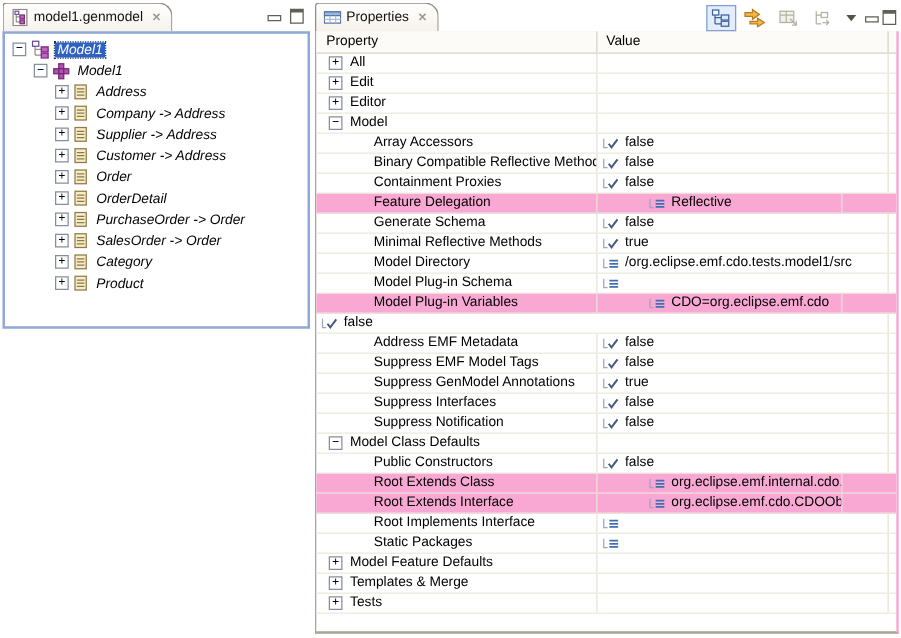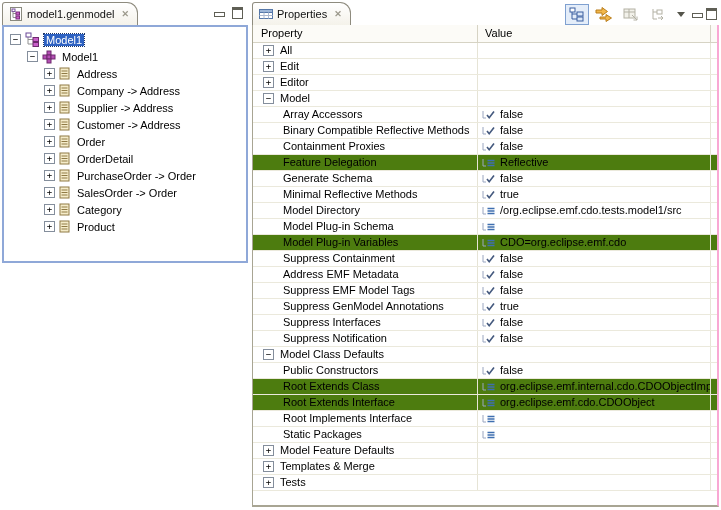--- a/index.html
+++ b/index.html
@@ -32,21 +32,21 @@
   
   #editor-panel{left:2px;top:2px;width:246px;height:261px;}
   #editor-content{
     position:absolute;left:0;right:0;top:23px;bottom:0;
     background:#fff;border:2px solid #8fa8d8;
     padding-top:4px;box-sizing:border-box;overflow:hidden;
   }
   .trow{display:flex;align-items:center;height:17px;white-space:nowrap;}
   .trow .expander{margin-right:4px;}
   .lvl0{padding-left:6px;} .lvl1{padding-left:23px;} .lvl2{padding-left:40px;}
-  .tlabel{padding:0 2px;}
+  .tlabel{padding:0 2px;font-style:italic;}
   .tlabel.selected{background:#2e62c2;color:#fff;outline:1px dotted #1b3566;}
   .expander{
     width:9px;height:9px;box-sizing:content-box;flex:0 0 auto;
     border:1px solid #848e9c;background:#fff;color:#000;
     font-family:"DejaVu Sans Mono",monospace;font-size:9px;line-height:9px;
     text-align:center;display:inline-block;
   }
   
   #props-panel{left:252px;top:2px;width:467px;height:505px;}
   #props-toolbar{position:absolute;right:2px;top:2px;display:flex;gap:3px;align-items:center;z-index:3;height:20px;}
@@ -56,26 +56,26 @@
   #props-table{
     position:absolute;left:0;right:0;top:23px;bottom:0;background:#fff;
     border-left:1px solid #a8a593;border-right:2px solid #f9a8d4;border-bottom:2px solid #a8a593;
     box-sizing:border-box;overflow:hidden;
   }
   #props-header{display:flex;height:17px;line-height:17px;border-bottom:1px solid #d6d3c4;background:#fcfbf7;}
   .hcell1{width:225px;padding-left:8px;border-right:1px solid #d6d3c4;box-sizing:border-box;}
   .hcell2{flex:1;padding-left:7px;border-right:1px solid #d6d3c4;box-sizing:border-box;}
   .hsliver{width:6px;}
   .prow{display:flex;height:16px;line-height:15px;border-bottom:1px solid #ebe9dc;box-sizing:border-box;align-items:center;}
-  .prow.hl{background:#4d7c0f;}
+  .prow.hl{background:#f9a8d4;gap:37px;}
   .pcell{width:225px;flex:0 0 auto;display:flex;align-items:center;overflow:hidden;white-space:nowrap;border-right:1px solid #e6e4d6;box-sizing:border-box;height:100%;}
   .vcell{flex:1;display:flex;align-items:center;gap:4px;padding-left:4px;overflow:hidden;white-space:nowrap;border-right:1px solid #e6e4d6;box-sizing:border-box;height:100%;}
   .sliver{width:6px;flex:0 0 auto;height:100%;}
   .pcell .expander{margin-left:10px;margin-right:6px;}
-  .plabel.indent{margin-left:30px;}
+  .plabel.indent{margin-left:46px;}
   .vicon{display:inline-flex;align-items:center;flex:0 0 auto;}
   .filler{height:16px;border-bottom:1px solid #ebe9dc;}
 </style>
 </head>
 <body>
 
 <div class="panel" id="editor-panel">
   <div class="tabstrip">
     <div class="tab">
       <span class="icon16">
@@ -467,23 +467,20 @@
     <path d="M1 1 V8 H4" stroke="#9aa6c0" fill="none"></path>
     <path d="M5.5 2.5 H12.5 M5.5 5 H12.5 M5.5 7.5 H12.5" stroke="#3f6fb0" stroke-width="1.4" fill="none"></path>
   </svg>
 </span>
       <span class="vtext">CDO=org.eclipse.emf.cdo</span>
     </div>
     <div class="sliver"></div>
   </div>
 
   <div class="prow">
-    <div class="pcell">
-      <span class="plabel indent">Suppress Containment</span>
-    </div>
     <div class="vcell">
       <span class="vicon">
   <svg width="14" height="10" viewBox="0 0 14 10">
     <path d="M1 1 V8 H4" stroke="#9aa6c0" fill="none"></path>
     <path d="M5 5 L7.2 7.8 L12 1.5" stroke="#44597e" stroke-width="1.6" fill="none"></path>
   </svg>
 </span>
       <span class="vtext">false</span>
     </div>
     <div class="sliver"></div>

